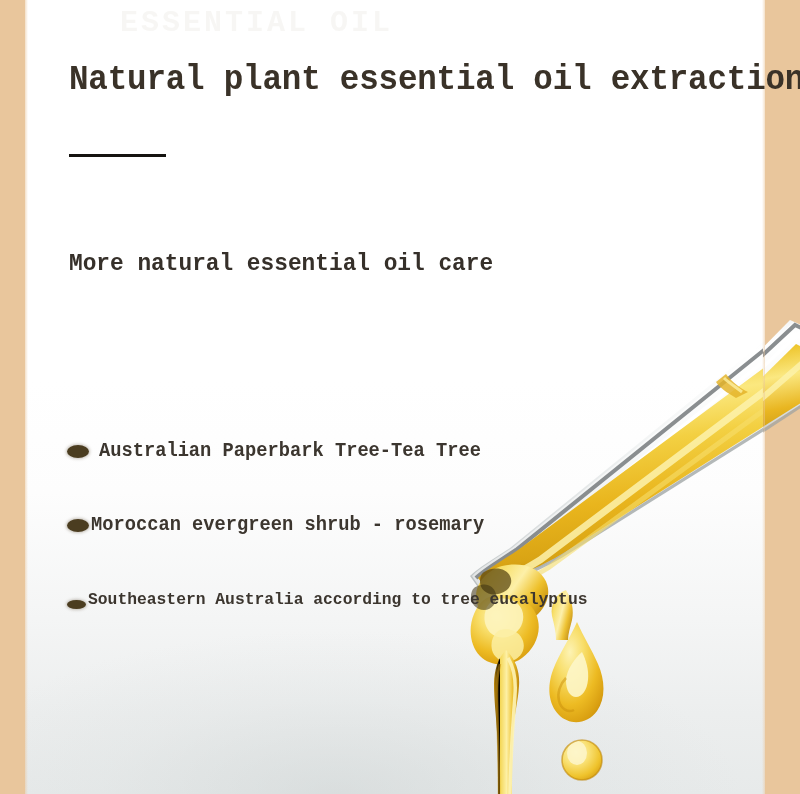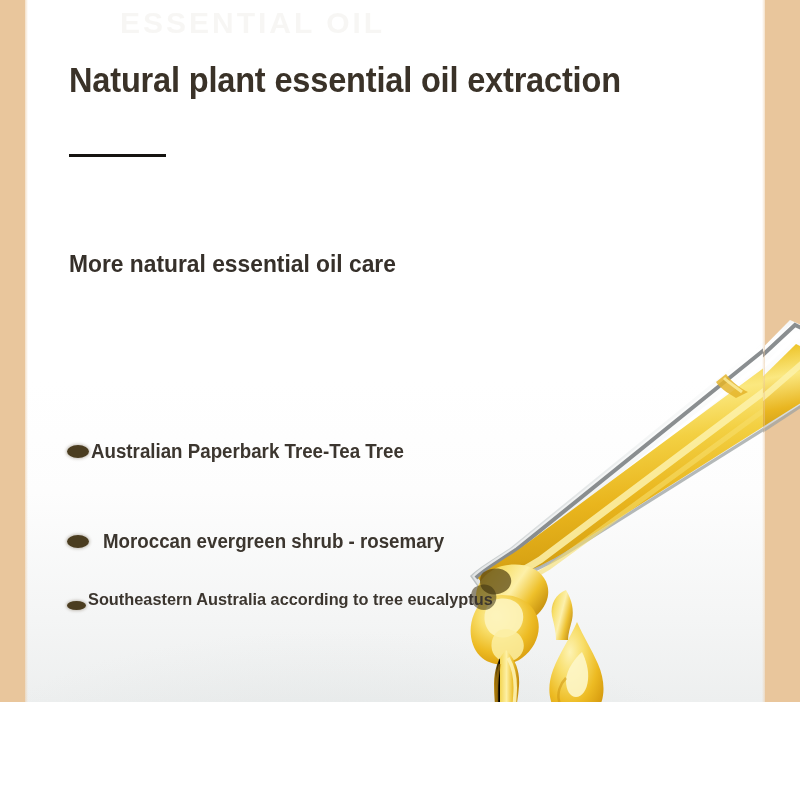--- a/index.html
+++ b/index.html
@@ -8,23 +8,24 @@
     padding: 0;
     background: #ffffff;
   }
   body {
     font-family: "Liberation Sans", "DejaVu Sans", sans-serif;
   }
 
   .poster {
     position: relative;
     width: 800px;
-    height: 702px;
+    height: 794px;
     overflow: hidden;
     background: #ffffff;
+    font-family: Liberation Mono, monospace;
   }
 
   
   .bg-plate {
     position: absolute;
     left: 25px;
     top: 0;
     width: 740px;
     height: 794px;
     background:
@@ -128,22 +129,22 @@
     top: 440px;
     width: 440px;
   }
   .bullet-row {
     position: absolute;
     left: 0;
     display: flex;
     align-items: center;
     white-space: nowrap;
   }
-  .bullet-row.r0 { top: 0px; }
-  .bullet-row.r1 { top: 90px; gap: 12px; }
+  .bullet-row.r0 { top: 0px; gap: 8px; }
+  .bullet-row.r1 { top: 74px; }
   .bullet-row.r2 { top: 150px; align-items: flex-end; }
 
   .bullet-dot {
     flex: 0 0 auto;
     background: #4b3d20;
     margin-right: 2px;
     box-shadow: 0 0 3px 1px rgba(75,61,32,0.30);
   }
   .r0 .bullet-dot { width: 22px; height: 13px; border-radius: 50%; }
   .r1 .bullet-dot { width: 22px; height: 13px; border-radius: 50%; }

